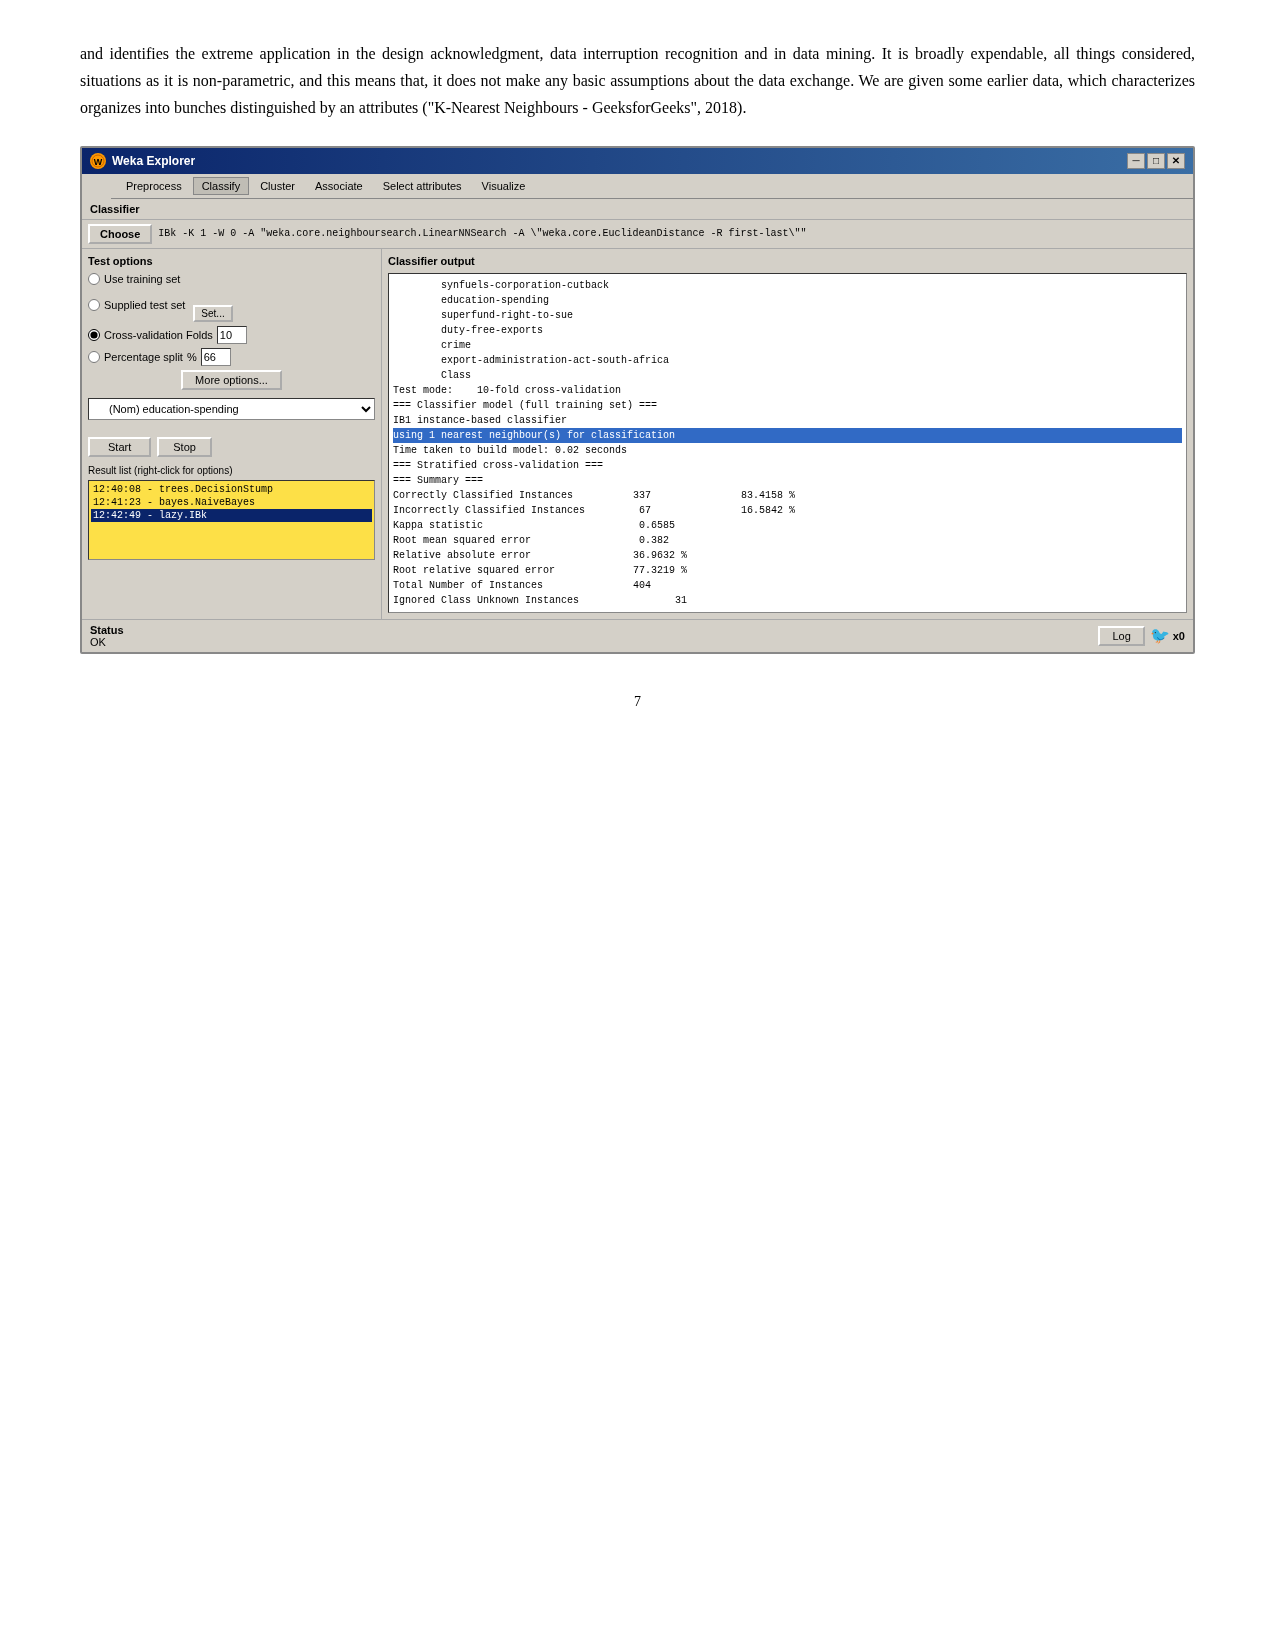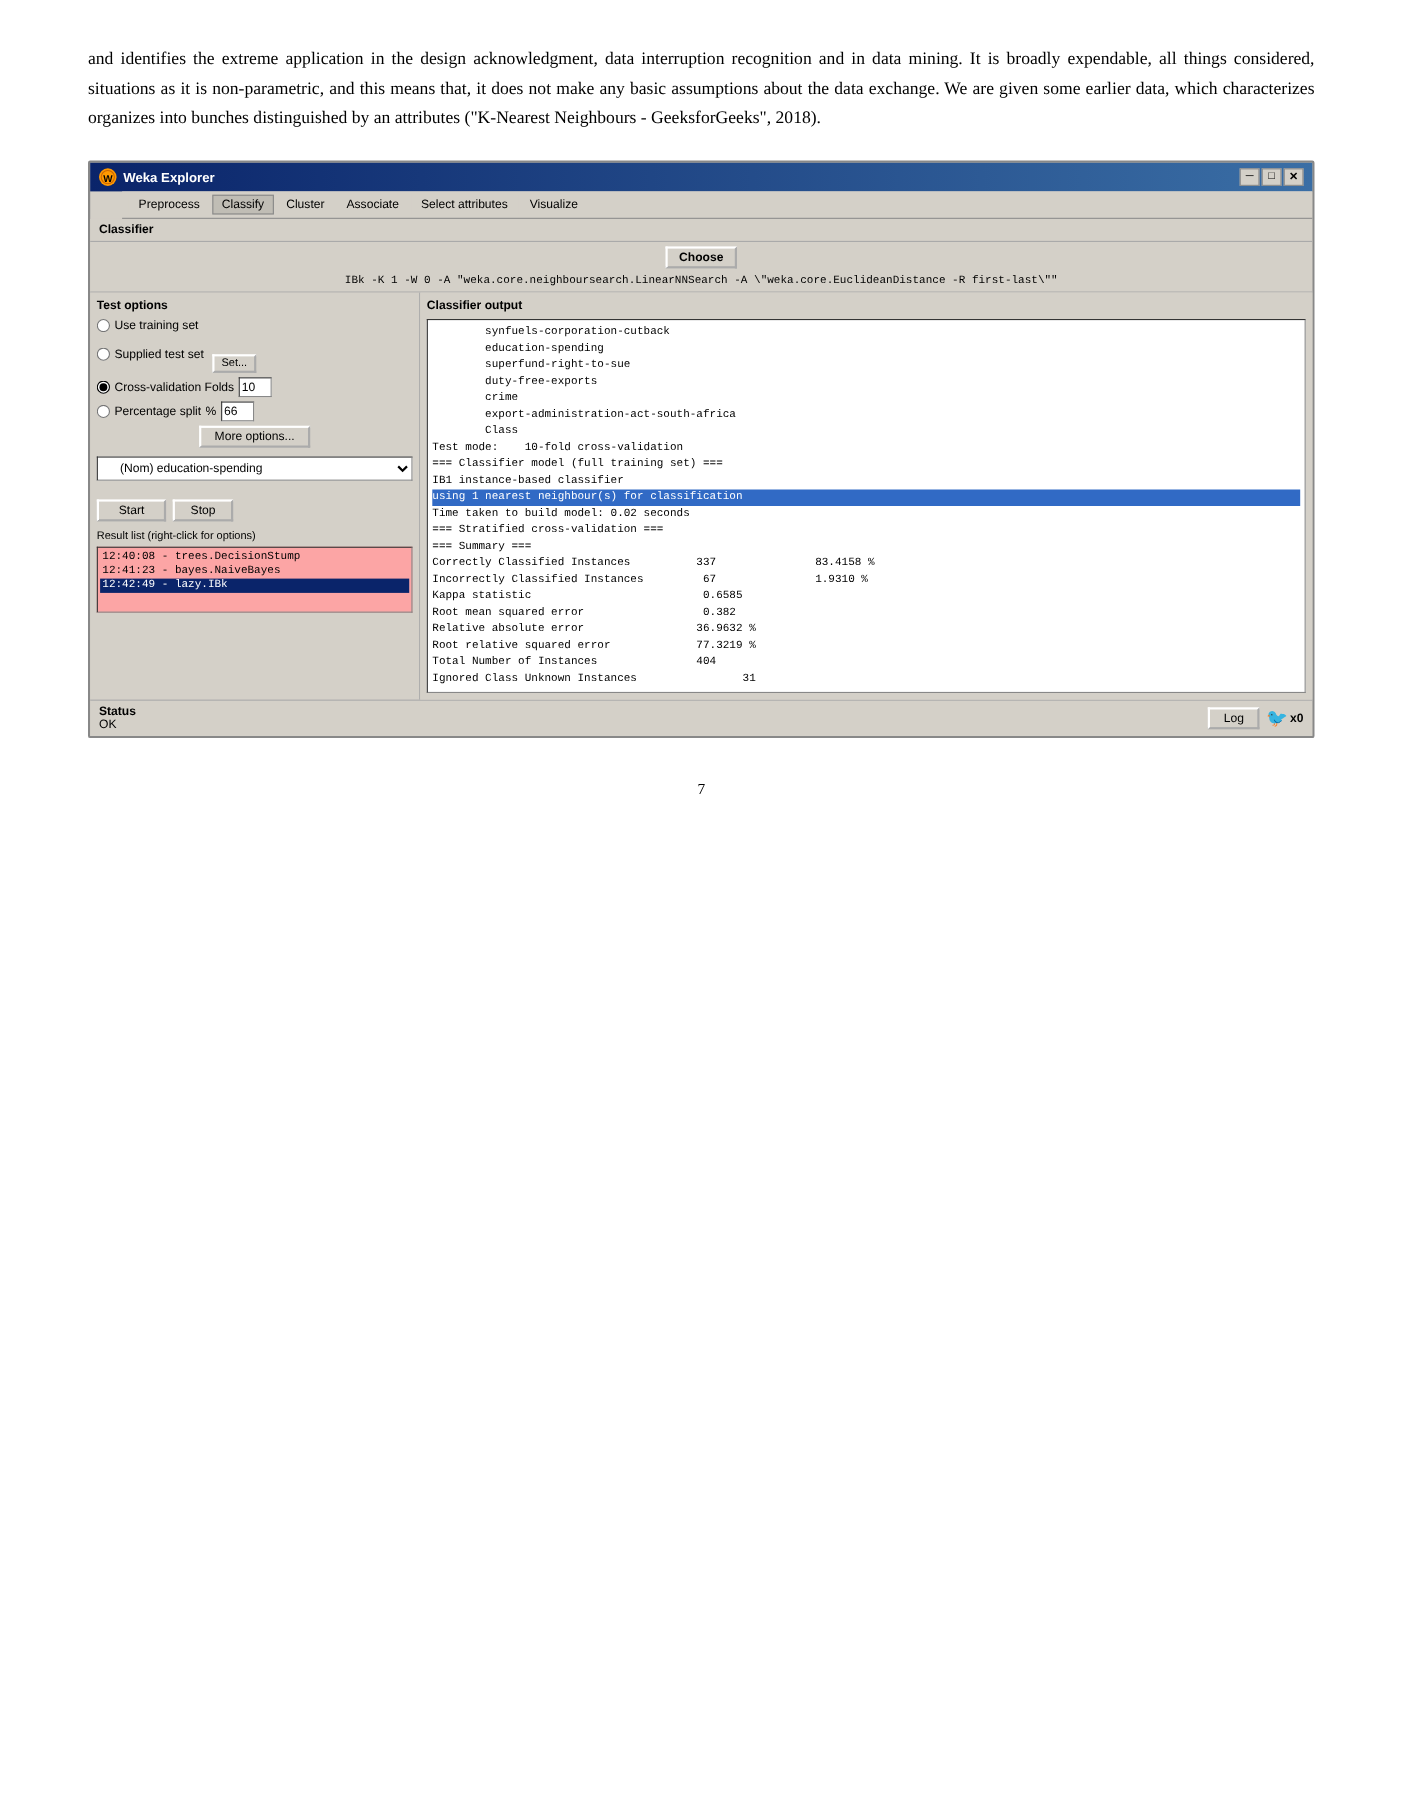--- a/index.html
+++ b/index.html
@@ -109,21 +109,20 @@
       border-bottom: 1px solid #aaa;
     }
 
     .classifier-bar {
       background: #d4d0c8;
       padding: 4px 6px;
       display: flex;
       align-items: center;
       gap: 6px;
       border-bottom: 1px solid #aaa;
-      flex-direction: column;
     }
 
     .choose-btn {
       padding: 2px 10px;
       background: #d4d0c8;
       border: 2px outset #fff;
       font-size: 11px;
       cursor: pointer;
       font-family: Arial, sans-serif;
       font-weight: bold;
@@ -244,22 +243,22 @@
       font-family: Arial, sans-serif;
     }
 
     .result-list-label {
       font-size: 10px;
       margin-bottom: 4px;
     }
 
     .result-list {
       border: 1px inset #888;
-      background: #fca5a5;
-      height: 60px;
+      background: #fde047;
+      height: 80px;
       overflow-y: auto;
       padding: 2px;
     }
 
     .result-item {
       font-size: 10px;
       font-family: "Courier New", monospace;
       padding: 1px 2px;
       cursor: pointer;
     }
@@ -464,21 +463,21 @@
         <div class="output-line"></div>
         <div class="output-line">IB1 instance-based classifier</div>
         <div class="output-line output-highlighted">using 1 nearest neighbour(s) for classification</div>
         <div class="output-line"></div>
         <div class="output-line">Time taken to build model: 0.02 seconds</div>
         <div class="output-line"></div>
         <div class="output-line">=== Stratified cross-validation ===</div>
         <div class="output-line">=== Summary ===</div>
         <div class="output-line"></div>
         <div class="output-line">Correctly Classified Instances          337               83.4158 %</div>
-        <div class="output-line">Incorrectly Classified Instances         67               1.9310 %</div>
+        <div class="output-line">Incorrectly Classified Instances         67               16.5842 %</div>
         <div class="output-line">Kappa statistic                          0.6585</div>
         <div class="output-line">Root mean squared error                  0.382</div>
         <div class="output-line">Relative absolute error                 36.9632 %</div>
         <div class="output-line">Root relative squared error             77.3219 %</div>
         <div class="output-line">Total Number of Instances               404</div>
         <div class="output-line">Ignored Class Unknown Instances                31</div>
         <div class="output-line"></div>
       </div>
     </div>
   </div>

